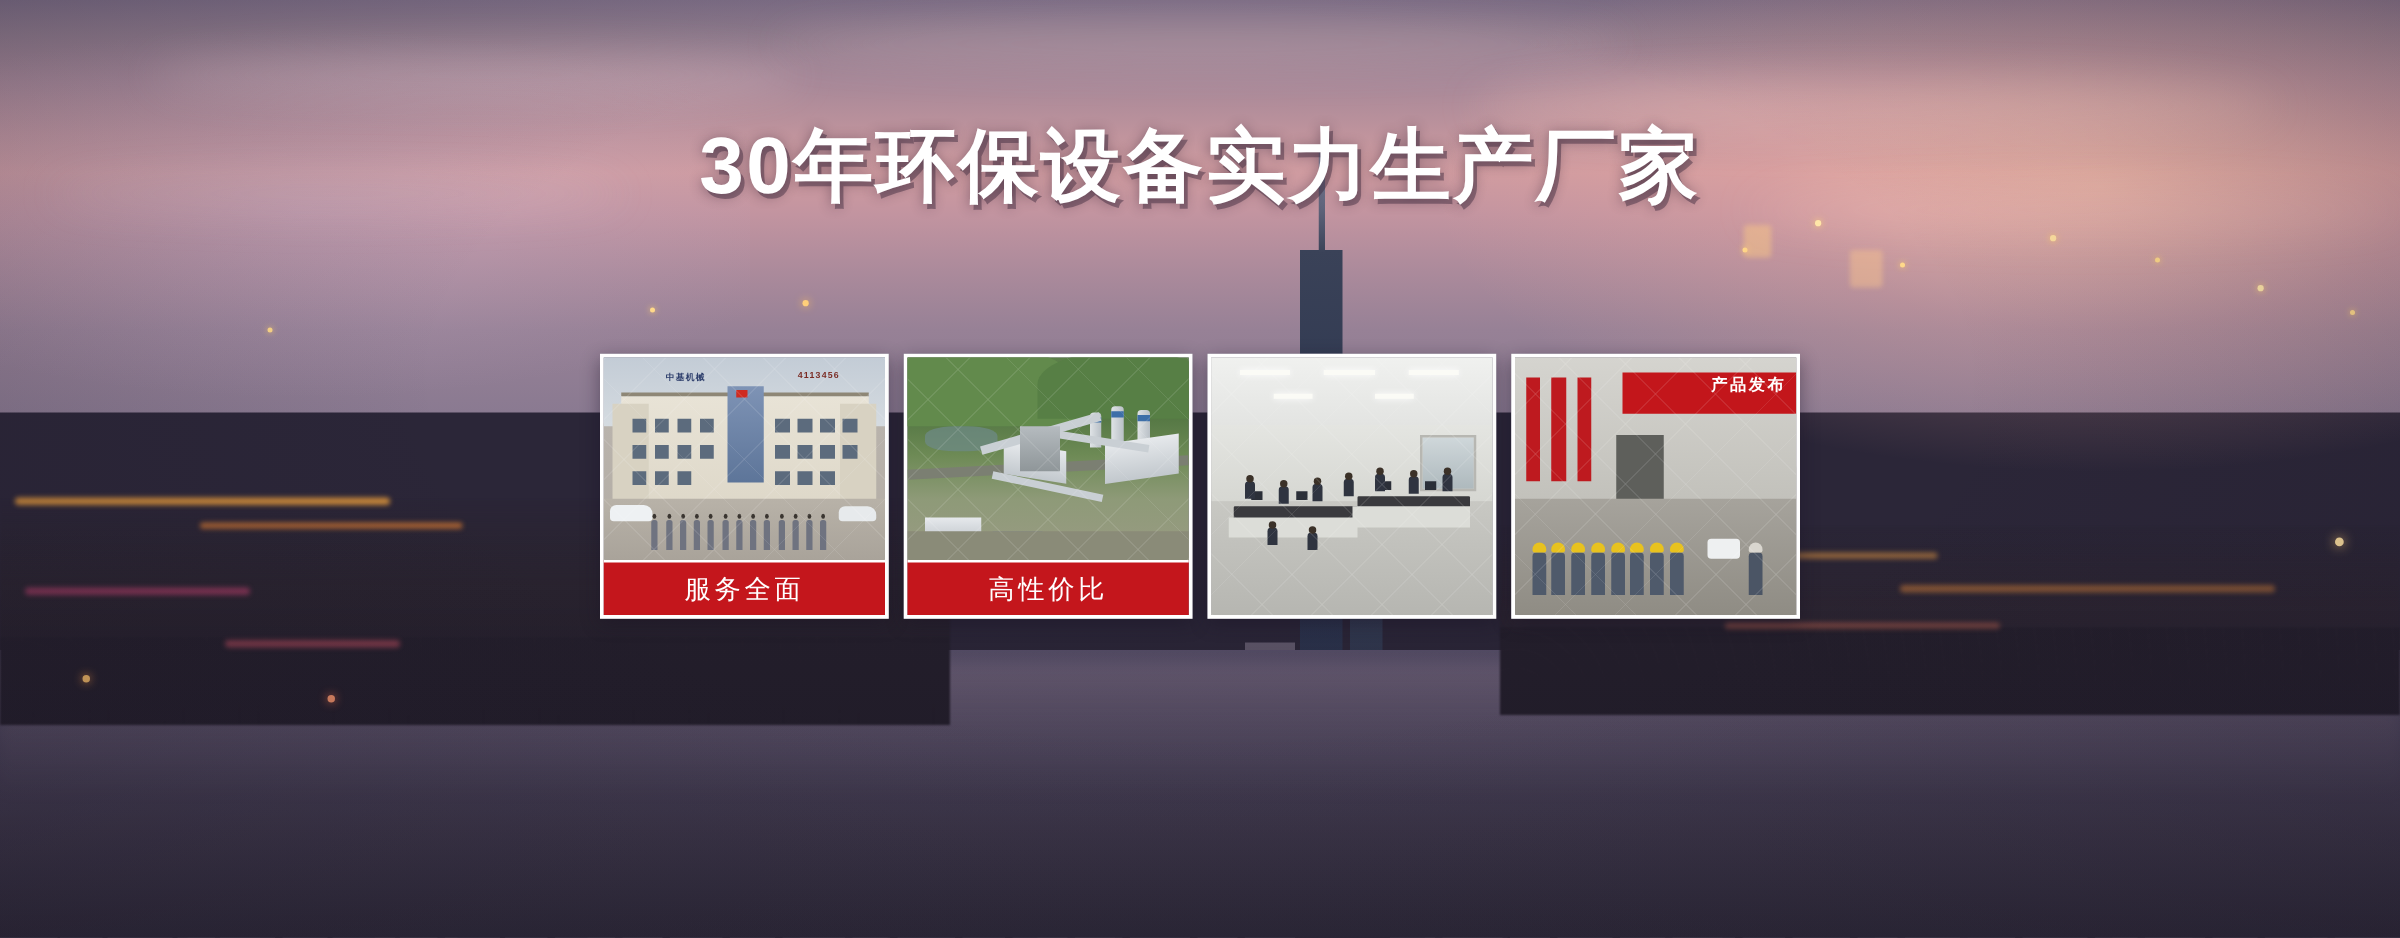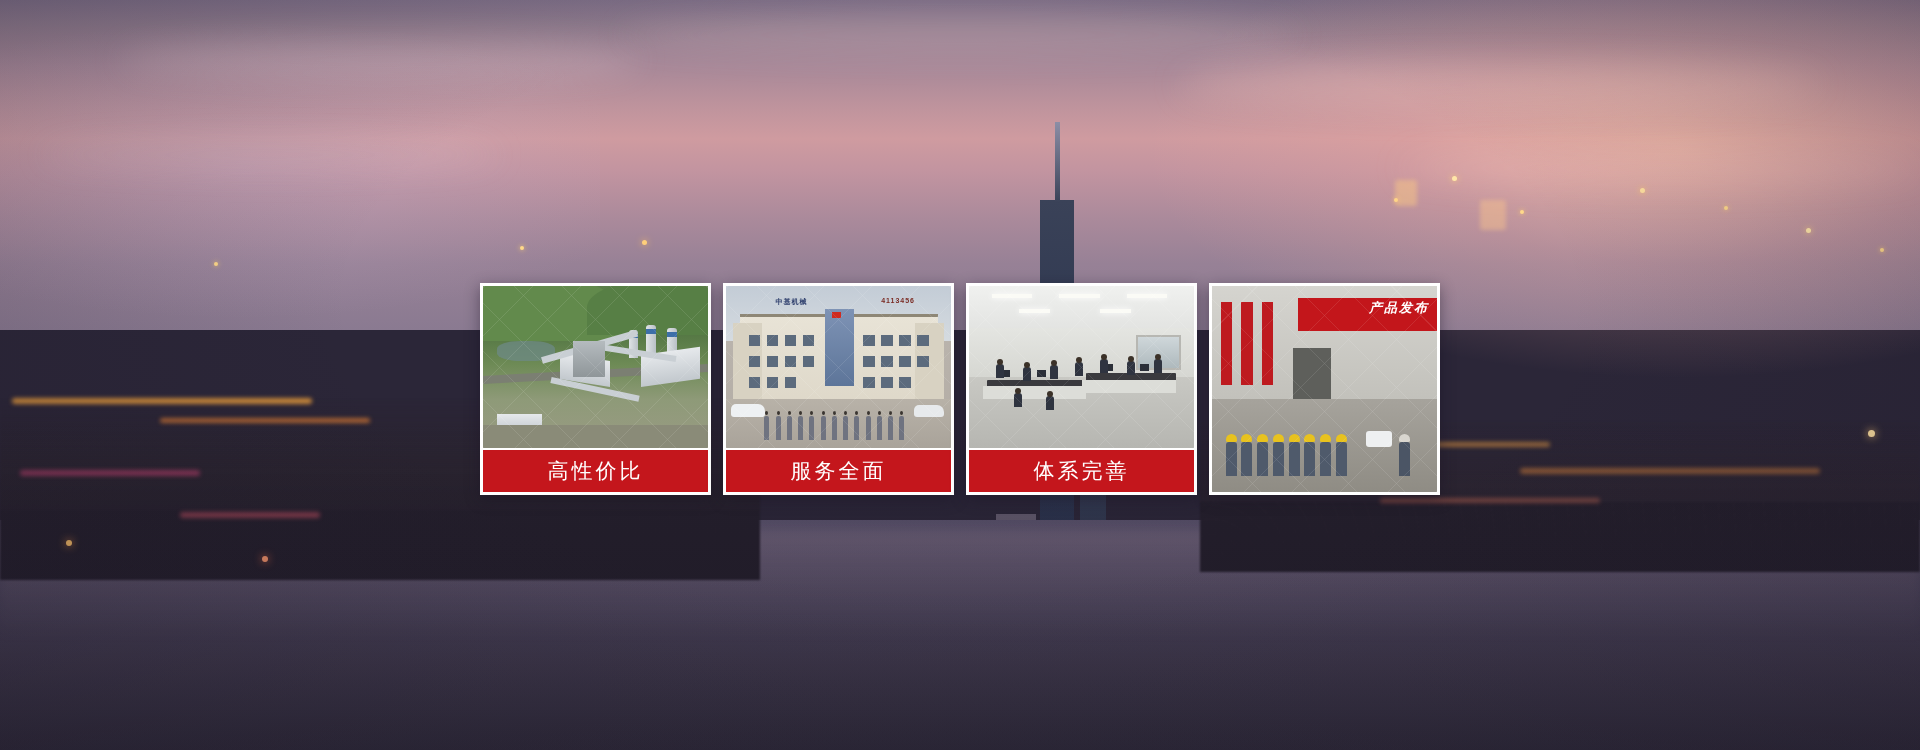--- a/index.html
+++ b/index.html
@@ -199,21 +199,21 @@
   .p3 .floor{ position:absolute; left:0; bottom:0; width:100%; height:44%; background:linear-gradient(180deg,#c8c8c3,#b6b6b1); }
   .p3 .desk{ position:absolute; background:#3a3a3e; border-radius:1px; }
   .p3 .desk-top{ position:absolute; background:#dcddd8; }
   .p3 .sit{ position:absolute; width:8px; height:14px; background:#2f3440; border-radius:3px 3px 0 0; }
   .p3 .sit:before{ content:""; position:absolute; top:-5px; left:1px; width:6px; height:6px; border-radius:50%; background:#3b3128; }
   .p3 .mon{ position:absolute; width:9px; height:7px; background:#2b2f38; }
 
   
   .p4{ background:linear-gradient(180deg,#c9c8c3 0%,#bdbcb7 42%,#a8a59e 43%,#9b988f 100%); }
   .p4 .wall4{ position:absolute; left:0; top:0; width:100%; height:56%; background:linear-gradient(180deg,#d5d4cf,#c2c1bb); }
-  .p4 .redband{ position:absolute; right:0; top:6%; width:62%; height:16%; background:#c3161b;font-style:italic; }
+  .p4 .redband{ position:absolute; right:0; top:6%; width:62%; height:16%; background:#c3161b; }
   .p4 .redband span{ position:absolute; right:8px; top:1px; color:#fff; font-size:13px; font-weight:bold; letter-spacing:2px; }
   .p4 .vstrip{ position:absolute; top:8%; width:5%; height:40%; background:#be1a1f; }
   .p4 .gate{ position:absolute; left:36%; top:30%; width:17%; height:30%; background:#5e5f5b; }
   .p4 .floor4{ position:absolute; left:0; bottom:0; width:100%; height:45%; background:linear-gradient(180deg,#a6a39c,#8f8c84); }
   .p4 .worker{ position:absolute; bottom:8%; width:11px; height:34px; background:#4f5a6b; border-radius:3px 3px 0 0; }
   .p4 .worker .helm{ position:absolute; top:-8px; left:0; width:11px; height:8px; border-radius:6px 6px 2px 2px; background:#e8c21e; }
   .p4 .truck{ position:absolute; right:20%; bottom:22%; width:26px; height:16px; background:#eef0f1; border-radius:3px; }
 </style>
 </head>
 <body>
@@ -324,46 +324,24 @@
     <div class="lightdot" style="left:1868px;top:430px;width:7px;height:7px;background:#ffe1a0;box-shadow:0 0 9px #ffc874;"></div>
     <div class="lightdot" style="left:1392px;top:430px;width:6px;height:6px;background:#ffd78e;box-shadow:0 0 8px #ffbe68;"></div>
     <div class="lightdot" style="left:66px;top:540px;width:6px;height:6px;background:#ffc36a;box-shadow:0 0 8px #ff9b48;"></div>
     <div class="lightdot" style="left:262px;top:556px;width:6px;height:6px;background:#ff9a6e;box-shadow:0 0 8px #f5744f;"></div>
 
     <div class="grade"></div>
   </div>
 
   <div class="content">
 
+    <div class="headline">30年环保设备实力生产厂家</div>
 
 
     <div class="cards">
-
-      <div class="card">
-        <div class="card-photo p2">
-          <div class="hill" style="left:-10%;top:-6%;width:70%;height:40%;background:#628a4c;"></div>
-          <div class="hill" style="right:-8%;top:-4%;width:62%;height:34%;background:#577f45;"></div>
-          <div class="pond" style="left:6%;top:34%;width:26%;height:12%;"></div>
-          <div class="road" style="left:0;top:52%;width:100%;height:5%;transform:rotate(-3deg);"></div>
-          <div class="silo" style="right:14%;top:26%;width:10px;height:30px;"></div>
-          <div class="silo" style="right:23%;top:24%;width:10px;height:32px;"></div>
-          <div class="silo" style="right:31%;top:27%;width:9px;height:28px;"></div>
-          <div class="shed" style="right:4%;top:40%;width:26%;height:20%;transform:skewY(-8deg);"></div>
-          <div class="shed" style="left:34%;top:44%;width:22%;height:16%;transform:skewY(9deg);"></div>
-          <div class="convey" style="left:26%;top:44%;width:44%;height:7px;transform:rotate(-16deg);"></div>
-          <div class="convey" style="left:30%;top:56%;width:40%;height:6px;transform:rotate(12deg);"></div>
-          <div class="convey" style="left:52%;top:36%;width:34%;height:6px;transform:rotate(9deg);"></div>
-          <div class="shed" style="left:40%;top:34%;width:14%;height:22%;background:linear-gradient(180deg,#b5bbbf,#8f9699);"></div>
-          <div class="shed" style="left:6%;bottom:10%;width:20%;height:11%;"></div>
-          <div class="shed" style="left:30%;bottom:4%;width:18%;height:10%;background:linear-gradient(180deg,#7e8a90,#606a70);"></div>
-          <div class="road" style="left:0;bottom:0;width:100%;height:14%;background:#8a8b78;"></div>
-          <div class="wm"></div>
-        </div>
-        <div class="card-label">高性价比</div>
-      </div>
 
       <div class="card">
         <div class="card-photo p1">
           <div class="sky1"></div>
           <div class="bldgmain"></div>
           <div class="wing wl"></div>
           <div class="wing wr"></div>
           <div class="glass"></div>
           <div class="flag"></div>
           <div class="logo1">中基机械</div>
@@ -405,20 +383,43 @@
           <div class="person" style="left:62%"></div>
           <div class="person" style="left:67%"></div>
           <div class="person" style="left:72%"></div>
           <div class="person" style="left:77%"></div>
           <div class="wm"></div>
         </div>
         <div class="card-label">服务全面</div>
       </div>
 
       <div class="card">
+        <div class="card-photo p2">
+          <div class="hill" style="left:-10%;top:-6%;width:70%;height:40%;background:#628a4c;"></div>
+          <div class="hill" style="right:-8%;top:-4%;width:62%;height:34%;background:#577f45;"></div>
+          <div class="pond" style="left:6%;top:34%;width:26%;height:12%;"></div>
+          <div class="road" style="left:0;top:52%;width:100%;height:5%;transform:rotate(-3deg);"></div>
+          <div class="silo" style="right:14%;top:26%;width:10px;height:30px;"></div>
+          <div class="silo" style="right:23%;top:24%;width:10px;height:32px;"></div>
+          <div class="silo" style="right:31%;top:27%;width:9px;height:28px;"></div>
+          <div class="shed" style="right:4%;top:40%;width:26%;height:20%;transform:skewY(-8deg);"></div>
+          <div class="shed" style="left:34%;top:44%;width:22%;height:16%;transform:skewY(9deg);"></div>
+          <div class="convey" style="left:26%;top:44%;width:44%;height:7px;transform:rotate(-16deg);"></div>
+          <div class="convey" style="left:30%;top:56%;width:40%;height:6px;transform:rotate(12deg);"></div>
+          <div class="convey" style="left:52%;top:36%;width:34%;height:6px;transform:rotate(9deg);"></div>
+          <div class="shed" style="left:40%;top:34%;width:14%;height:22%;background:linear-gradient(180deg,#b5bbbf,#8f9699);"></div>
+          <div class="shed" style="left:6%;bottom:10%;width:20%;height:11%;"></div>
+          <div class="shed" style="left:30%;bottom:4%;width:18%;height:10%;background:linear-gradient(180deg,#7e8a90,#606a70);"></div>
+          <div class="road" style="left:0;bottom:0;width:100%;height:14%;background:#8a8b78;"></div>
+          <div class="wm"></div>
+        </div>
+        <div class="card-label">高性价比</div>
+      </div>
+
+      <div class="card">
         <div class="card-photo p3">
           <div class="ceil"></div>
           <div class="panel" style="left:10%;width:18%;"></div>
           <div class="panel" style="left:40%;width:18%;"></div>
           <div class="panel" style="left:70%;width:18%;"></div>
           <div class="panel" style="left:22%;top:14%;width:14%;"></div>
           <div class="panel" style="left:58%;top:14%;width:14%;"></div>
           <div class="wallback"></div>
           <div class="window3"></div>
           <div class="floor"></div>
@@ -434,21 +435,20 @@
           <div class="sit" style="left:24%;top:50%"></div>
           <div class="sit" style="left:36%;top:49%"></div>
           <div class="sit" style="left:47%;top:47%"></div>
           <div class="sit" style="left:58%;top:45%"></div>
           <div class="sit" style="left:70%;top:46%"></div>
           <div class="sit" style="left:82%;top:45%"></div>
           <div class="sit" style="left:20%;top:66%"></div>
           <div class="sit" style="left:34%;top:68%"></div>
           <div class="wm"></div>
         </div>
-        <div class="card-label">体系完善</div>
       </div>
 
       <div class="card">
         <div class="card-photo p4">
           <div class="wall4"></div>
           <div class="redband">
             <span>产品发布</span>
           </div>
           <div class="vstrip" style="left:4%;"></div>
           <div class="vstrip" style="left:13%;"></div>

